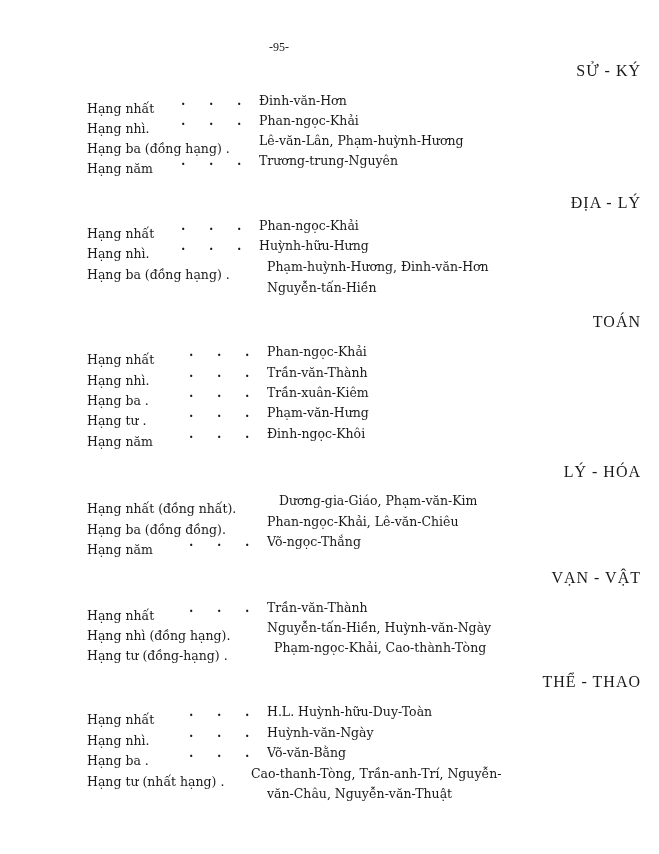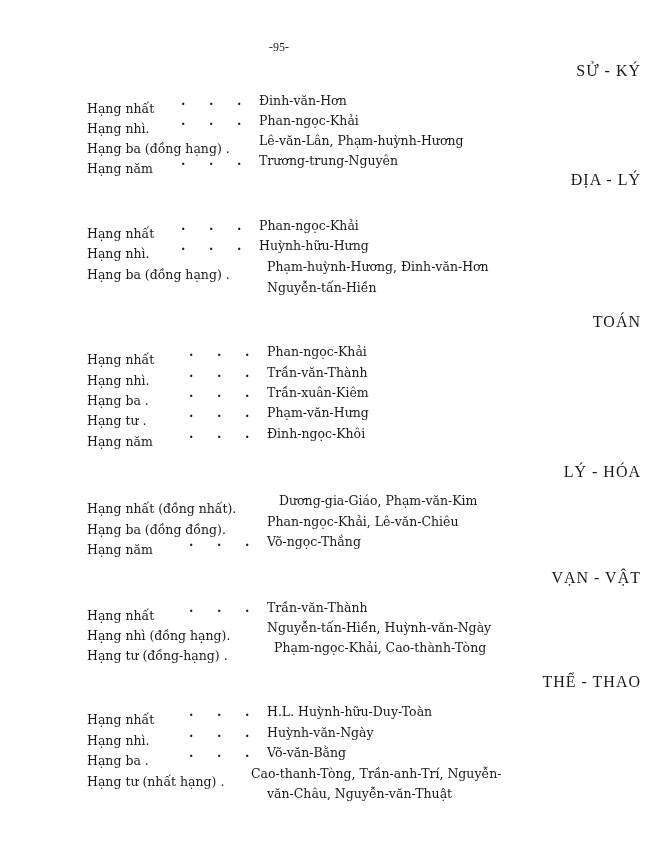--- a/index.html
+++ b/index.html
@@ -44,21 +44,21 @@
 <div class="row" style="top:153px">
   <span class="label">Hạng năm</span>
   <span class="dots">
       <span style="left:0">.</span>
       <span style="left:28px">.</span>
       <span style="left:56px">.</span>
     </span>
   <span class="value">Trương-trung-Nguyên</span>
 </div>
 
-<div class="heading" style="top:171px">ĐỊA - LÝ</div>
+<div class="heading" style="top:194px">ĐỊA - LÝ</div>
 <div class="row" style="top:218px">
   <span class="label">Hạng nhất</span>
   <span class="dots">
       <span style="left:0">.</span>
       <span style="left:28px">.</span>
       <span style="left:56px">.</span>
     </span>
   <span class="value">Phan-ngọc-Khải</span>
 </div>
 <div class="row" style="top:238px">

